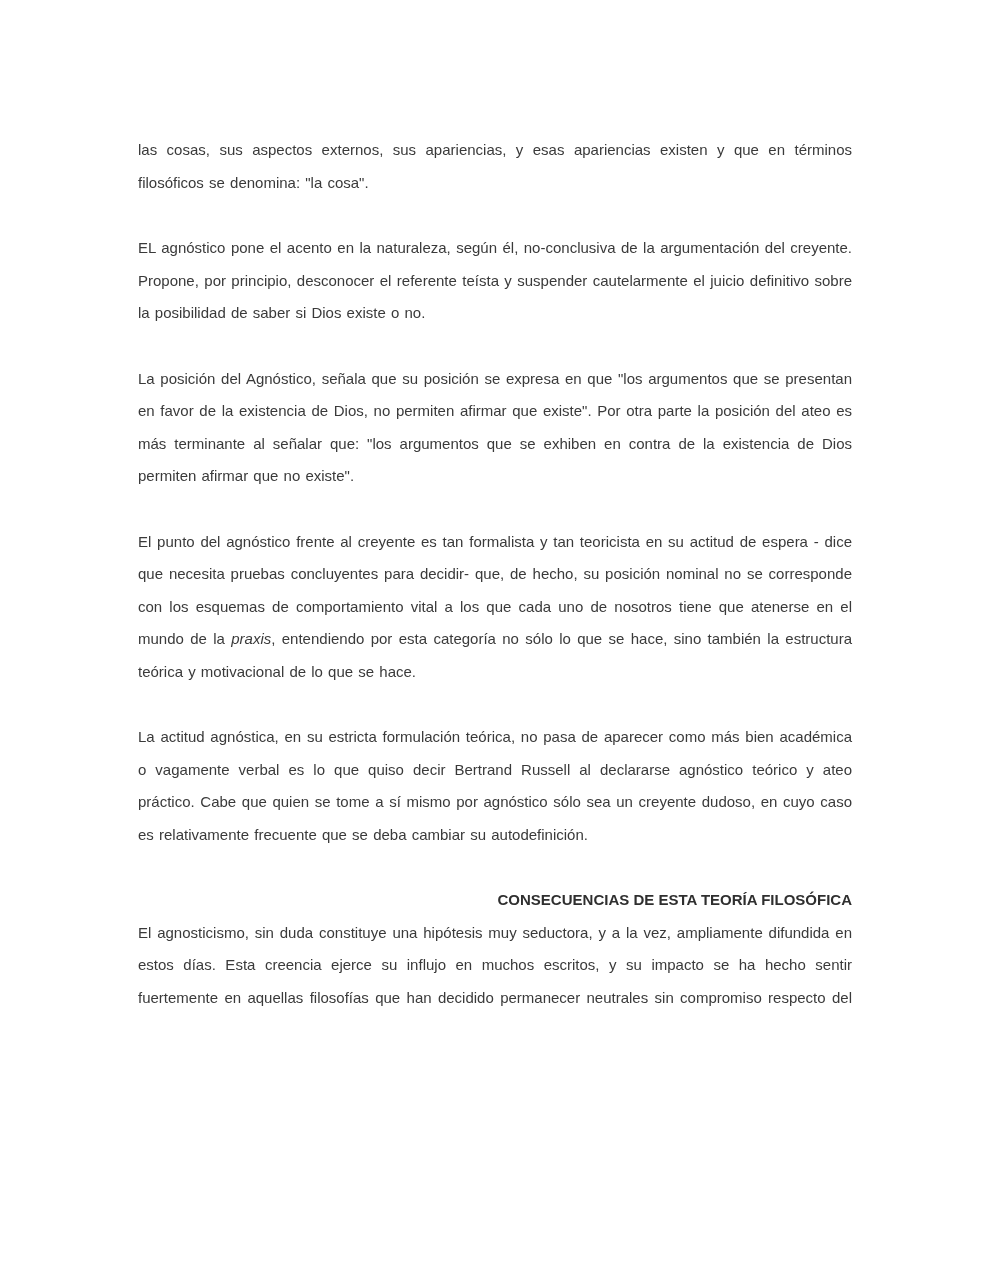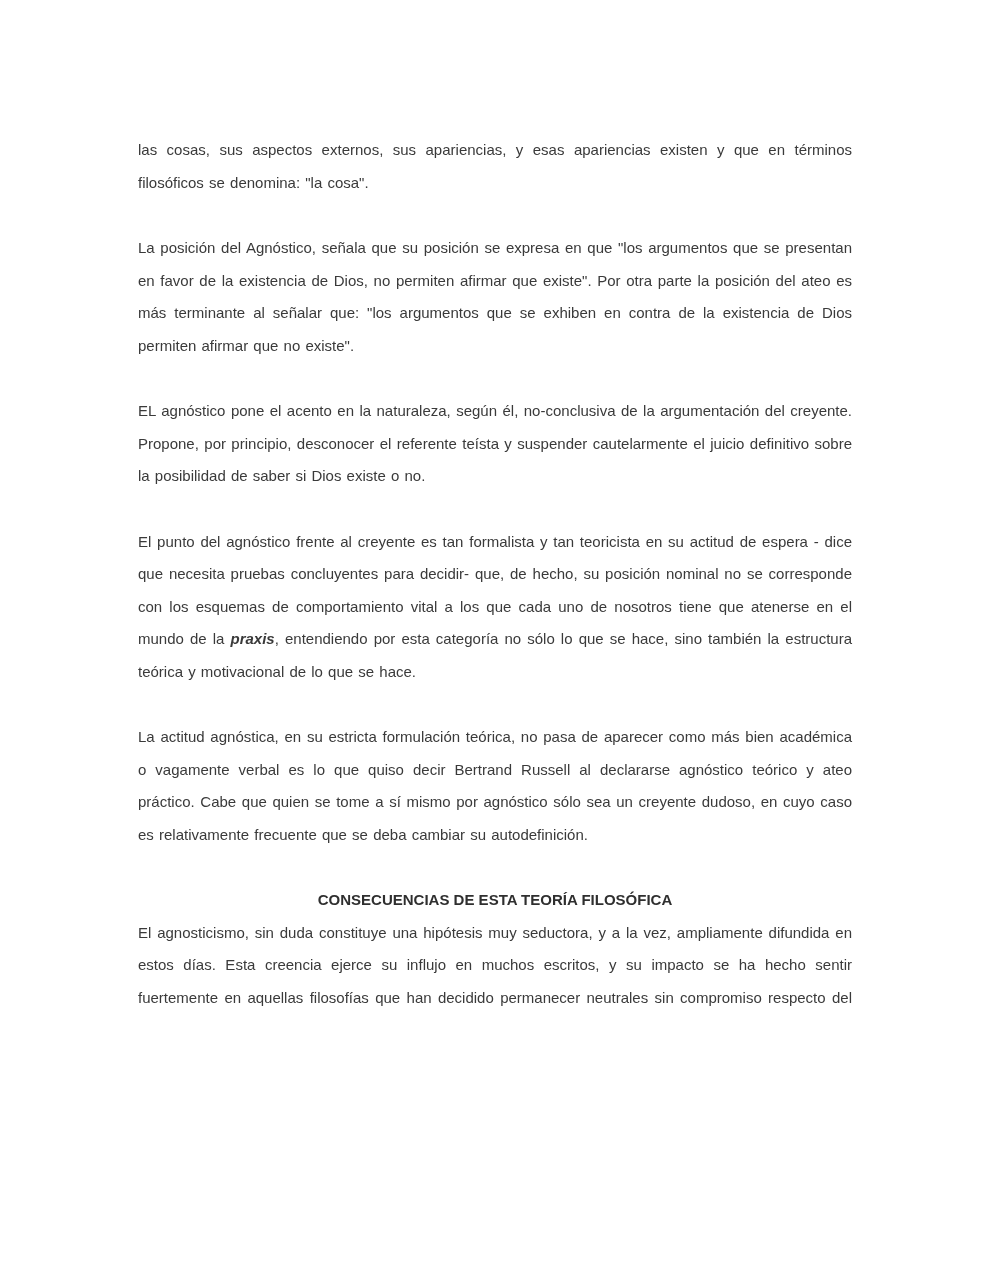--- a/index.html
+++ b/index.html
@@ -28,46 +28,45 @@
     line-height: 32.5px;
     text-align: justify;
     word-spacing: 1px;
   }
   .heading {
     margin: 0;
     font-size: 15px;
     line-height: 32.5px;
     font-weight: 700;
     color: #2f2f2f;
-    text-align: center;
+    text-align: right;
   }
   .para em {
     font-style: italic;
-    font-weight: bold;
   }
   .page-number {
     position: absolute;
     right: 138px;
     top: 1162px;
     font-size: 12px;
     line-height: 20px;
     color: #3a3a3a;
   }
 </style>
 </head>
 <body>
 
 <div class="page">
   <div class="content">
 
     <p class="para">las cosas, sus aspectos externos, sus apariencias, y esas apariencias existen y que en términos filosóficos se denomina: "la cosa".</p>
 
+    <p class="para">EL agnóstico pone el acento en la naturaleza, según él, no-conclusiva de la argumentación del creyente. Propone, por principio, desconocer el referente teísta y suspender cautelarmente el juicio definitivo sobre la posibilidad de saber si Dios existe o no.</p>
+
     <p class="para">La posición del Agnóstico, señala que su posición se expresa en que "los argumentos que se presentan en favor de la existencia de Dios, no permiten afirmar que existe". Por otra parte la posición del ateo es más terminante al señalar que: "los argumentos que se exhiben en contra de la existencia de Dios permiten afirmar que no existe".</p>
-
-    <p class="para">EL agnóstico pone el acento en la naturaleza, según él, no-conclusiva de la argumentación del creyente. Propone, por principio, desconocer el referente teísta y suspender cautelarmente el juicio definitivo sobre la posibilidad de saber si Dios existe o no.</p>
 
     <p class="para"><span>El punto del agnóstico frente al creyente es tan formalista y tan teoricista en su actitud de espera - dice que necesita pruebas concluyentes para decidir- que, de hecho, su posición nominal no se corresponde con los esquemas de comportamiento vital a los que cada uno de nosotros tiene que atenerse en el mundo de la </span><em>praxis</em><span>, entendiendo por esta categoría no sólo lo que se hace, sino también la estructura teórica y motivacional de lo que se hace.</span></p>
 
     <p class="para">La actitud agnóstica, en su estricta formulación teórica, no pasa de aparecer como más bien académica o vagamente verbal es lo que quiso decir Bertrand Russell al declararse agnóstico teórico y ateo práctico. Cabe que quien se tome a sí mismo por agnóstico sólo sea un creyente dudoso, en cuyo caso es relativamente frecuente que se deba cambiar su autodefinición.</p>
 
     <h2 class="heading">CONSECUENCIAS DE ESTA TEORÍA FILOSÓFICA</h2>
 
     <p class="para">El agnosticismo, sin duda constituye una hipótesis muy seductora, y a la vez, ampliamente difundida en estos días. Esta creencia ejerce su influjo en muchos escritos, y su impacto se ha hecho sentir fuertemente en aquellas filosofías que han decidido permanecer neutrales sin compromiso respecto del problema fundamental “buscar la verdad”, y por ello mantener, una cierta reserva respecto de la ciencia, ante la imposibilidad de conocer la verdadera naturaleza de las cosas, tal como lo afirman los agnósticos, y si los conocimientos quedan restringidos a la</p>
 
   </div>

